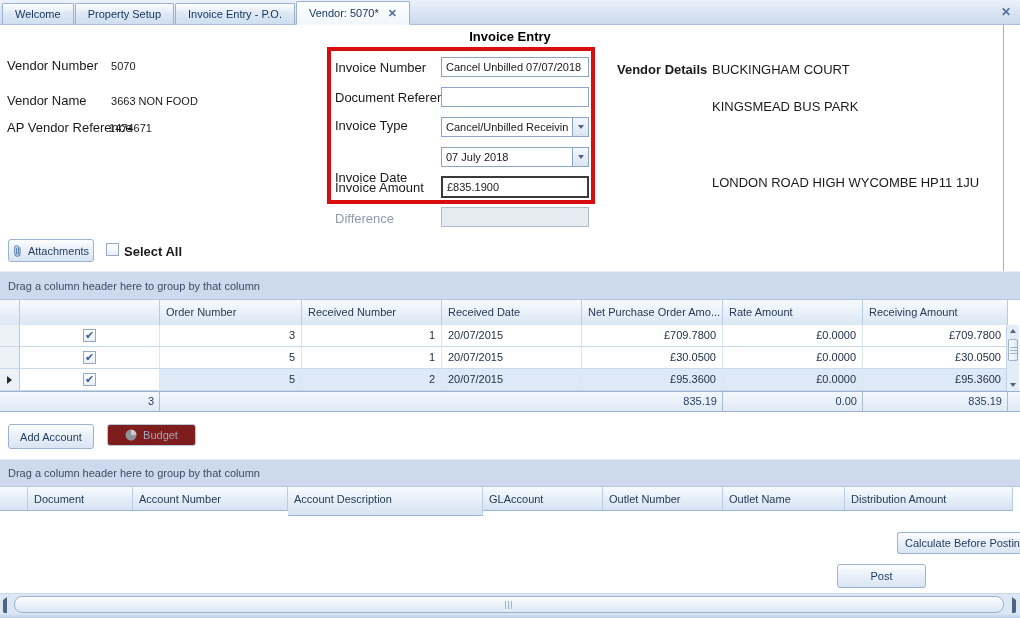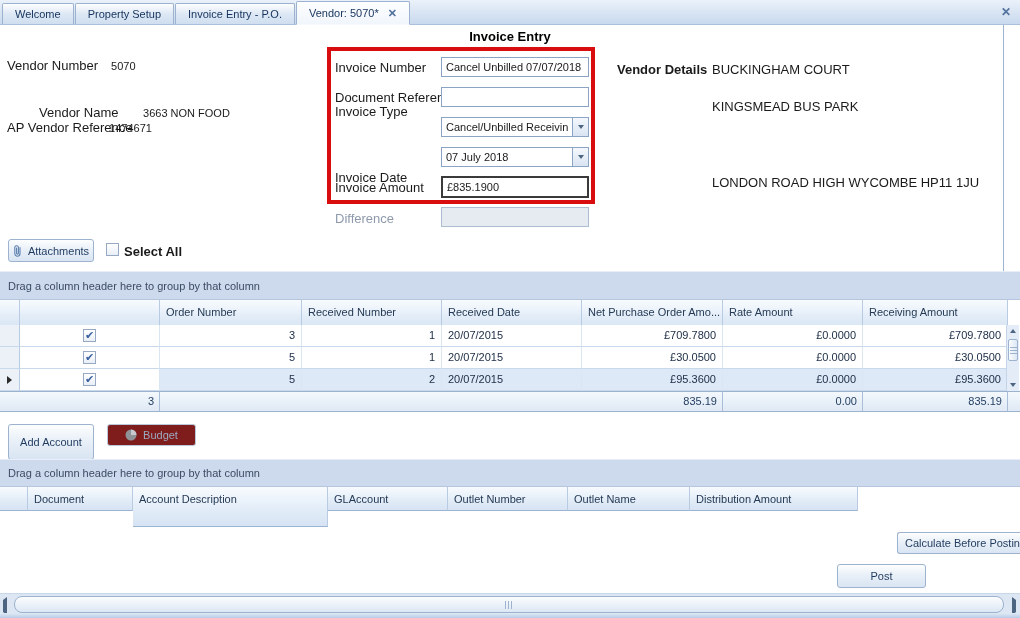--- a/index.html
+++ b/index.html
@@ -117,38 +117,38 @@
 
   <div class="content">
     <div class="abs right-edge"></div>
 
     <div class="abs title">Invoice Entry</div>
 
     <div class="abs info-row" style="left:7px;top:33px;">
       <span class="lbl">Vendor Number</span>
       <span>5070</span>
     </div>
-    <div class="abs info-row" style="left:7px;top:80px;margin-left:32px;">
+    <div class="abs info-row" style="left:7px;top:68px;">
       <span class="lbl">Vendor Name</span>
       <span>3663 NON FOOD</span>
     </div>
     <div class="abs info-row" style="left:7px;top:95px;">
       <span class="lbl" style="width:99px;">AP Vendor Reference</span>
       <span>1474671</span>
     </div>
 
     <div class="abs redbox"></div>
 
     <div class="abs lbl" style="left:335px;top:35px;">Invoice Number</div>
     <input class="abs fld" style="left: 441px; top: 32px; width: 148px;" value="Cancel Unbilled 07/07/2018">
 
     <div class="abs lbl" style="left:335px;top:65px;">Document Reference</div>
     <input class="abs fld" style="left: 441px; top: 62px; width: 148px;" value="">
 
-    <div class="abs lbl" style="left:335px;top:79px;">Invoice Type</div>
+    <div class="abs lbl" style="left:335px;top:93px;">Invoice Type</div>
     <div class="abs combo" style="left:441px;top:92px;width:148px;">
       <input class="fld" readonly="" value="Cancel/Unbilled Receiving" style="">
       <span class="drop">
           <span class="arr-down"></span>
         </span>
     </div>
 
     <div class="abs lbl" style="left:335px;top:125px;margin-top:20px;">Invoice Date</div>
     <div class="abs combo" style="left:441px;top:122px;width:148px;">
       <input class="fld" readonly="" value="07 July 2018" style="">
@@ -245,38 +245,39 @@
 
     <div class="abs gsummary" style="top:366px;">
       <div class="scell" style="width:20px;"></div>
       <div class="scell sline" style="width:140px;">3</div>
       <div class="scell" style="width:422px;"></div>
       <div class="scell sline" style="width:141px;">835.19</div>
       <div class="scell sline" style="width:140px;">0.00</div>
       <div class="scell sline" style="width:145px;">835.19</div>
     </div>
 
-    <div class="btn" style="left:8px;top:399px;width:86px;height:36px;">
+    <div class="btn" style="left:8px;top:399px;width:86px;height:25px;">
       <span>Add Account</span>
     </div>
     <div class="btn disabled" style="left:107px;top:399px;width:89px;height:22px;">
       <svg width="12" height="12" viewBox="0 0 12 12">
         <circle cx="6" cy="6" r="5.5" fill="#8f9296"></circle>
         <path d="M6 6 L6 0.5 A5.5 5.5 0 0 1 11.5 6 Z" fill="#c6c9cd"></path>
       </svg>
       <span>Budget</span>
     </div>
 
     <div class="abs groupbar" style="top:434px;height:28px;">
       <span>Drag a column header here to group by that column</span>
     </div>
     <div class="abs ghead" style="top:462px;">
       <div class="hcell first d0" style="height:24px;"></div>
       <div class="hcell d1" style="height:24px;">Document</div>
-      <div class="hcell d3" style="height:40px;">Account Description</div>
+      <div class="hcell d2" style="height:24px;">Account Number</div>
+      <div class="hcell d3" style="height:29px;">Account Description</div>
       <div class="hcell d4" style="height:24px;">GLAccount</div>
       <div class="hcell d5" style="height:24px;">Outlet Number</div>
       <div class="hcell d6" style="height:24px;">Outlet Name</div>
       <div class="hcell d7" style="height:24px;">Distribution Amount</div>
     </div>
 
     <div class="btn clipbtn" style="left:897px;top:507px;width:123px;height:22px;">
       <span>Calculate Before Posting</span>
     </div>
     <div class="btn" style="left:837px;top:539px;width:89px;height:24px;">

